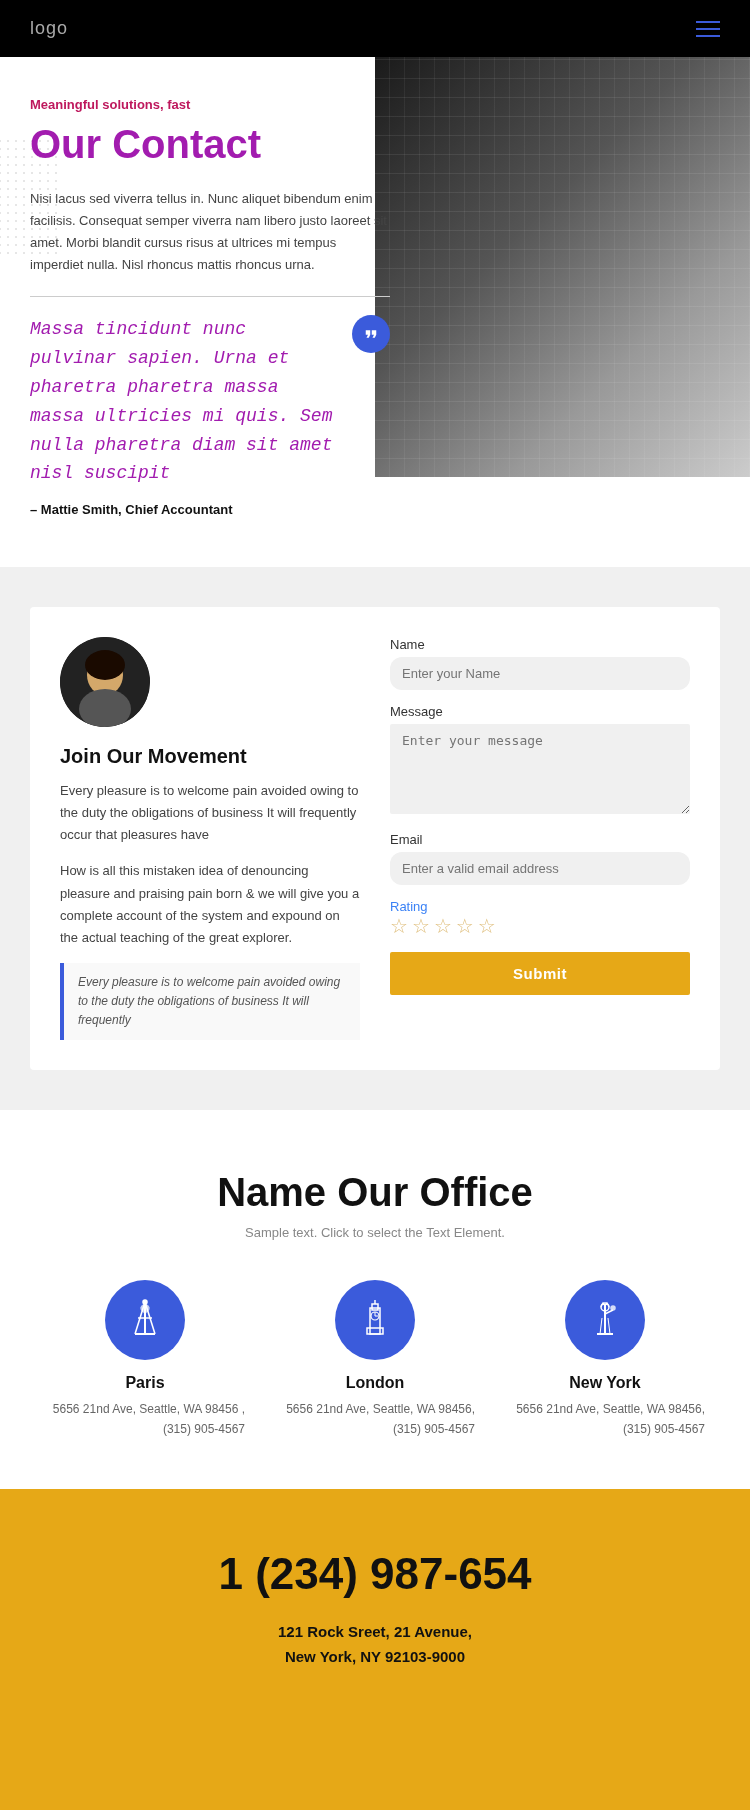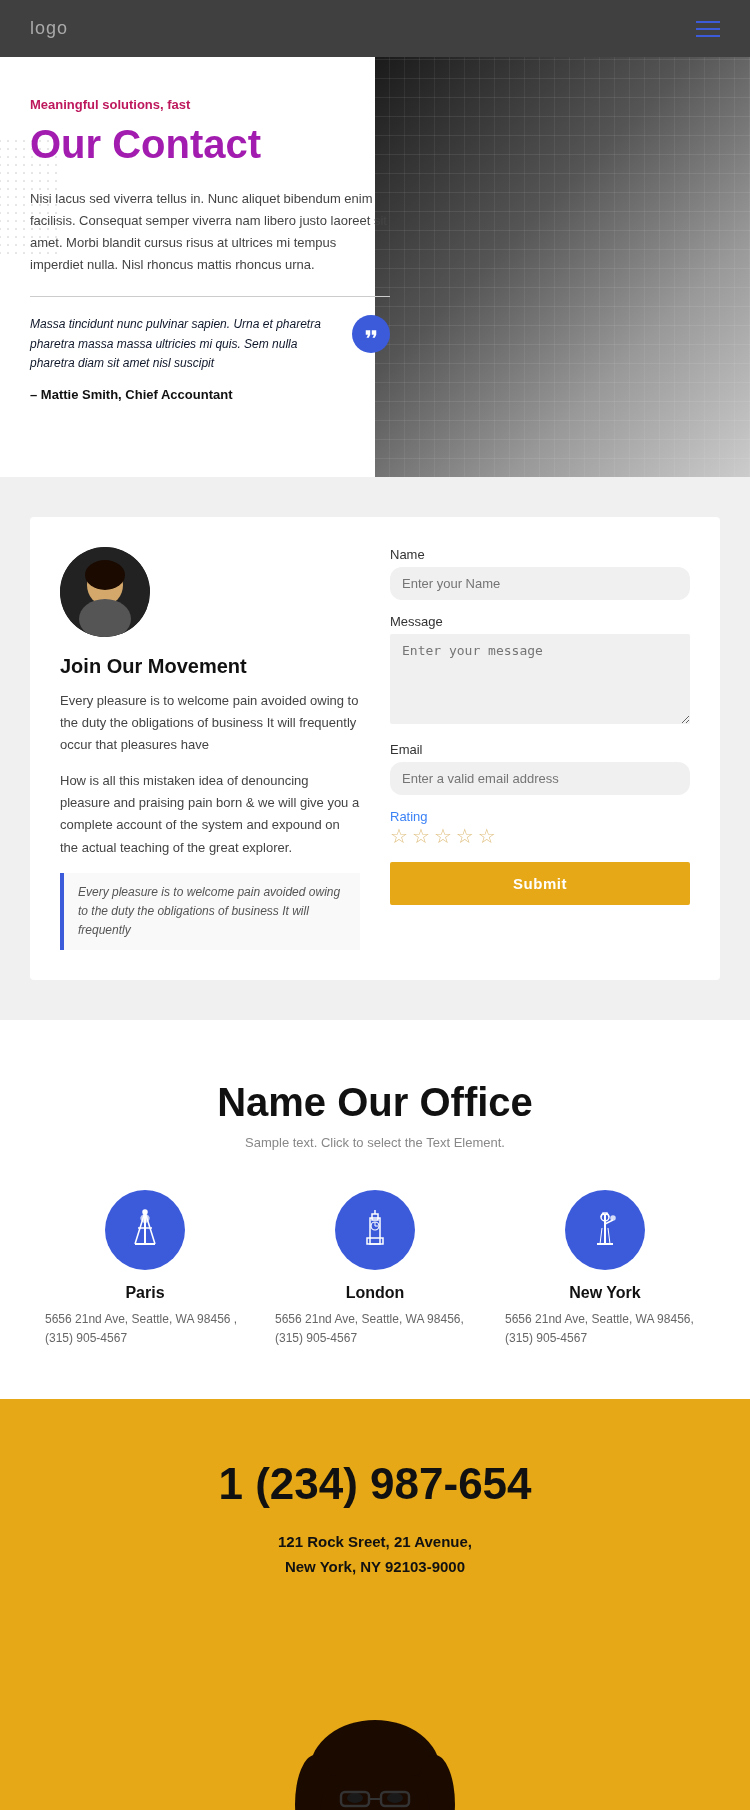--- a/index.html
+++ b/index.html
@@ -1,38 +1,38 @@
 <!DOCTYPE html>
 <html><head>
   <meta charset="utf-8">
   <style>
     * { box-sizing: border-box; margin: 0; padding: 0; }
     body { font-family: Arial, sans-serif; width: 750px; background: #fff; }
 
     
     nav {
       display: flex; justify-content: space-between; align-items: center;
-      padding: 18px 30px; background: #404040;
+      padding: 18px 30px; background: #000000;
     }
     .logo { color: #aaa; font-size: 18px; letter-spacing: 1px; }
     .hamburger { display: flex; flex-direction: column; gap: 5px; cursor: pointer; }
     .hamburger span { display: block; width: 24px; height: 2px; background: #3b5bdb; }
 
     
     .hero {
       display: flex; align-items: flex-start; padding: 40px 30px 50px;
       background: #fff; position: relative; overflow: hidden; min-height: 420px;
     }
     .hero-left { width: 55%; padding-right: 20px; z-index: 2; }
     .hero-subtitle { font-size: 13px; font-weight: 700; color: #be185d; margin-bottom: 10px; }
     .hero-title { font-size: 40px; font-weight: 900; color: #a21caf; margin-bottom: 22px; line-height: 1.1; }
     .hero-desc { font-size: 13px; color: #444; line-height: 1.7; margin-bottom: 20px; }
     .hero-divider { border: none; border-top: 1px solid #ccc; margin: 18px 0; }
     .hero-quote-box { display: flex; align-items: flex-start; gap: 12px; }
-    .hero-quote-text { font-size: 12px; color: #0f172a; font-style: italic; line-height: 1.6; flex: 1; }
+    .hero-quote-text { font-size: 18px; color: #a21caf; font-style: italic; line-height: 1.6; flex: 1; font-family: Liberation Mono, monospace; }
     .quote-icon {
       width: 38px; height: 38px; background: #3b5bdb; border-radius: 50%;
       display: flex; align-items: center; justify-content: center; flex-shrink: 0;
     }
     .quote-icon svg { fill: #fff; width: 18px; height: 18px; }
     .hero-attribution { font-size: 13px; font-weight: 700; color: #111; margin-top: 14px; }
     .hero-right {
       position: absolute; right: 0; top: 0; width: 50%; height: 100%;
       overflow: hidden;
     }
@@ -101,21 +101,21 @@
     .visit-title { font-size: 40px; font-weight: 900; color: #111; margin-bottom: 10px; }
     .visit-subtitle { font-size: 13px; color: #888; margin-bottom: 40px; }
     .offices { display: flex; justify-content: center; gap: 0; }
     .office-item { flex: 1; display: flex; flex-direction: column; align-items: center; padding: 0 15px; }
     .office-icon-circle {
       width: 80px; height: 80px; background: #3b5bdb; border-radius: 50%;
       display: flex; align-items: center; justify-content: center; margin-bottom: 14px;
     }
     .office-icon-circle svg { fill: none; stroke: #fff; stroke-width: 1.5; }
     .office-name { font-size: 16px; font-weight: 700; color: #111; margin-bottom: 8px; }
-    .office-addr { font-size: 12px; color: #666; line-height: 1.6; text-align: left; }
+    .office-addr { font-size: 12px; color: #666; line-height: 1.6; text-align: right; }
 
     
     .yellow-section {
       background: #e6a817; padding: 60px 30px 0; text-align: center;
       position: relative;
     }
     .phone1 { font-size: 44px; font-weight: 900; color: #111; margin-bottom: 4px; }
     .phone2 { font-size: 44px; font-weight: 900; color: #111; margin-bottom: 20px; }
     .address { font-size: 15px; font-weight: 700; color: #111; line-height: 1.7; margin-bottom: 40px; }
     .woman-figure {

